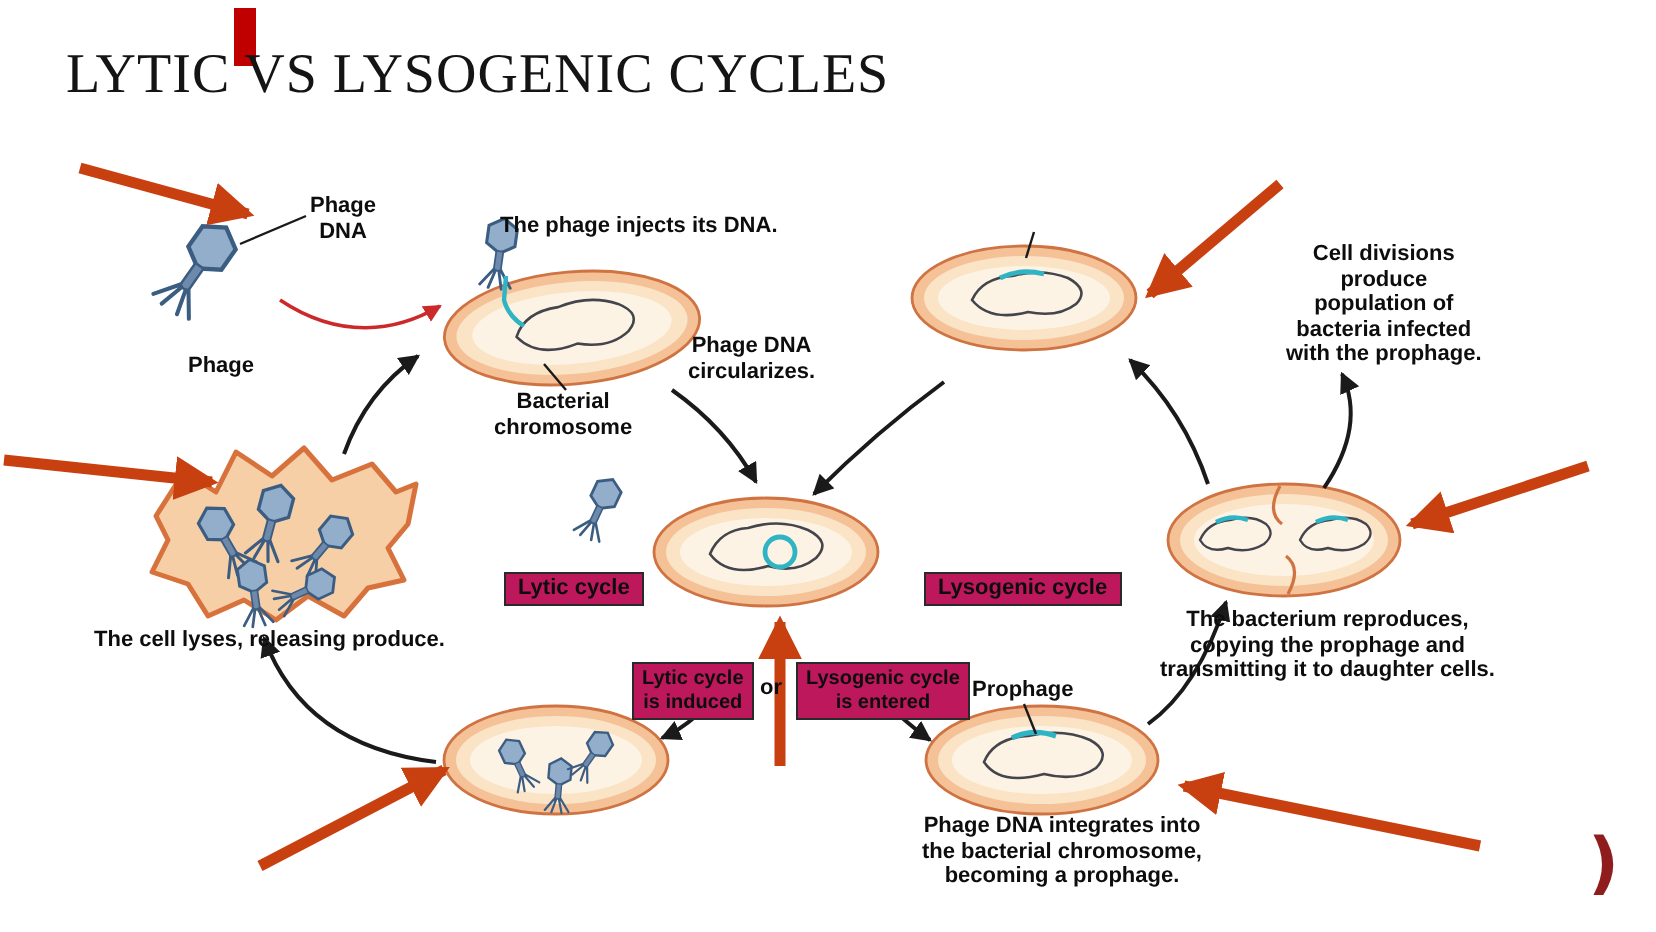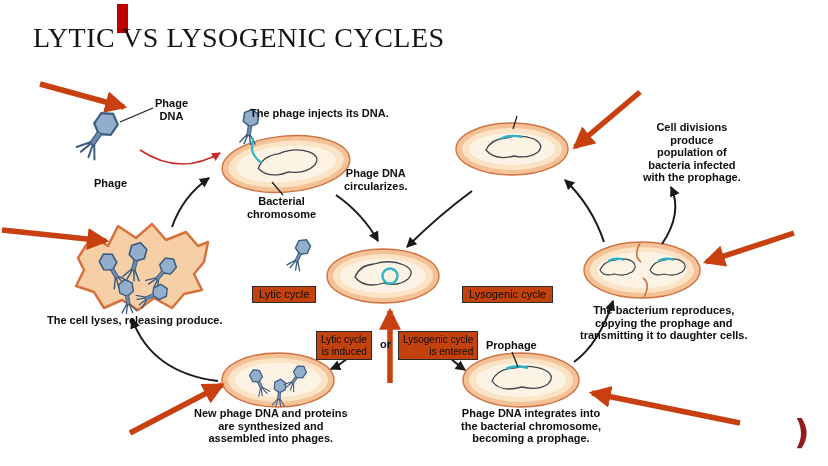--- a/index.html
+++ b/index.html
@@ -16,23 +16,23 @@
     position:absolute; left:33px; top:22px;
     font-family:"Liberation Serif", serif; font-weight:500;
     font-size:28px; letter-spacing:0.5px; color:#141414; white-space:nowrap;
   }
   .lbl {
     position:absolute; font-size:11px; font-weight:bold; line-height:12.5px;
     color:#0d0d0d; white-space:pre-line;text-align:center;
   }
   .lbl.center { text-align:center; }
   .boxed {
-    position:absolute; font-size:11px; font-weight:normal; line-height:13px;
-    color:#0d0d0d; background:#c2410c; border:1.3px solid #2a2a2a;
-    padding:1px 6px; white-space:pre-line; text-align:right;
+    position:absolute; font-size:11px; font-weight:bold; line-height:13px;
+    color:#0d0d0d; background:#be185d; border:1.3px solid #2a2a2a;
+    padding:1px 6px; white-space:pre-line; text-align:center;
   }
   .boxed.small { font-size:10px; line-height:11.5px; padding:2px 4px; }
   .art { position:absolute; left:0; top:0; }
   .corner-glyph {
     position:absolute; left:794px; top:412px;
     font-size:34px; font-weight:bold; color:#8f1d1d;
     font-family:"DejaVu Sans", sans-serif;
   }
 </style>
 </head>
@@ -173,23 +173,20 @@
   <div class="lbl" style="left:623px; top:121px;margin-left:20px;">Cell divisions
 produce
 population of
 bacteria infected
 with the prophage.</div>
   <div class="lbl" style="left:47px; top:314px;">The cell lyses, releasing produce.</div>
   <div class="lbl" style="left:486px; top:339px;">Prophage</div>
   <div class="lbl" style="left:580px; top:304px;">The bacterium reproduces,
 copying the prophage and
 transmitting it to daughter cells.</div>
-  <div class="lbl" style="left:194px; top:407px;">New phage DNA and proteins
-are synthesized and
-assembled into phages.</div>
   <div class="lbl" style="left:461px; top:407px;">Phage DNA integrates into
 the bacterial chromosome,
 becoming a prophage.</div>
   <div class="lbl" style="left:380px; top:338px;">or</div>
 
   <div class="boxed" style="left:252px; top:286px;">Lytic cycle</div>
   <div class="boxed" style="left:462px; top:286px;">Lysogenic cycle</div>
   <div class="boxed small" style="left:316px; top:331px;">Lytic cycle
 is induced</div>
   <div class="boxed small" style="left:398px; top:331px;">Lysogenic cycle

